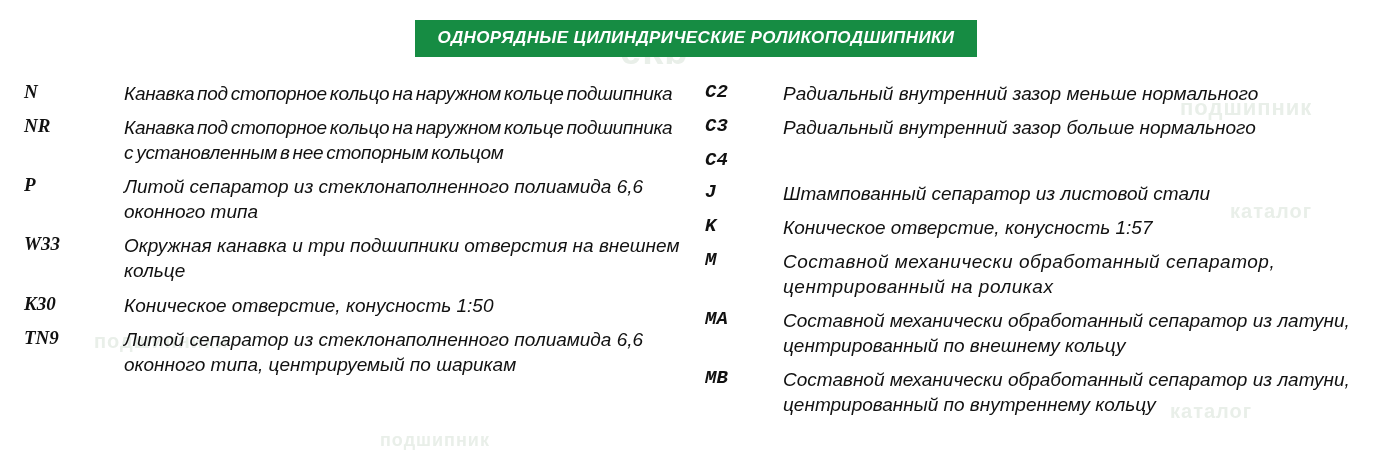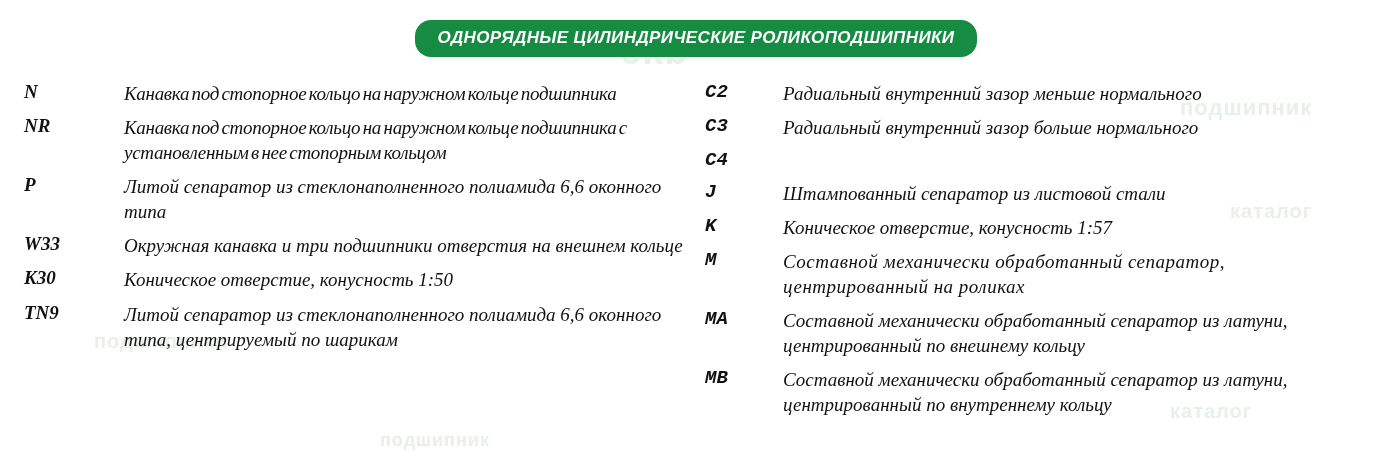--- a/index.html
+++ b/index.html
@@ -54,21 +54,20 @@
   .header-bar {
     background: #168c43;
     color: #ffffff;
     font-family: "Liberation Sans", sans-serif;
     font-style: italic;
     font-weight: bold;
     font-size: 17px;
     letter-spacing: 0.4px;
     padding: 8px 22px 9px 22px;
     white-space: nowrap;
-    border-radius: 16px;
   }
 
   
   .columns {
     display: flex;
     margin-top: 24px;
     padding: 0 22px 0 24px;
     box-sizing: border-box;
   }
   .col {
@@ -90,21 +89,21 @@
     font-style: italic;
     font-size: 19px;
     color: #111111;
     line-height: 1.18;
   }
   .col-left .code  { width: 100px; }
   .col-right .code { width: 78px; font-family: Liberation Mono, monospace; }
 
   .desc {
     flex: 1 1 auto;
-    font-family: Liberation Serif, serif;
+    font-family: Liberation Sans, sans-serif;
     font-style: italic;
     font-size: 19px;
     color: #111111;
     line-height: 1.32;
   }
   .desc.tight {
     letter-spacing: -0.3px;
     word-spacing: -2px;
   }
   .desc.spaced {

